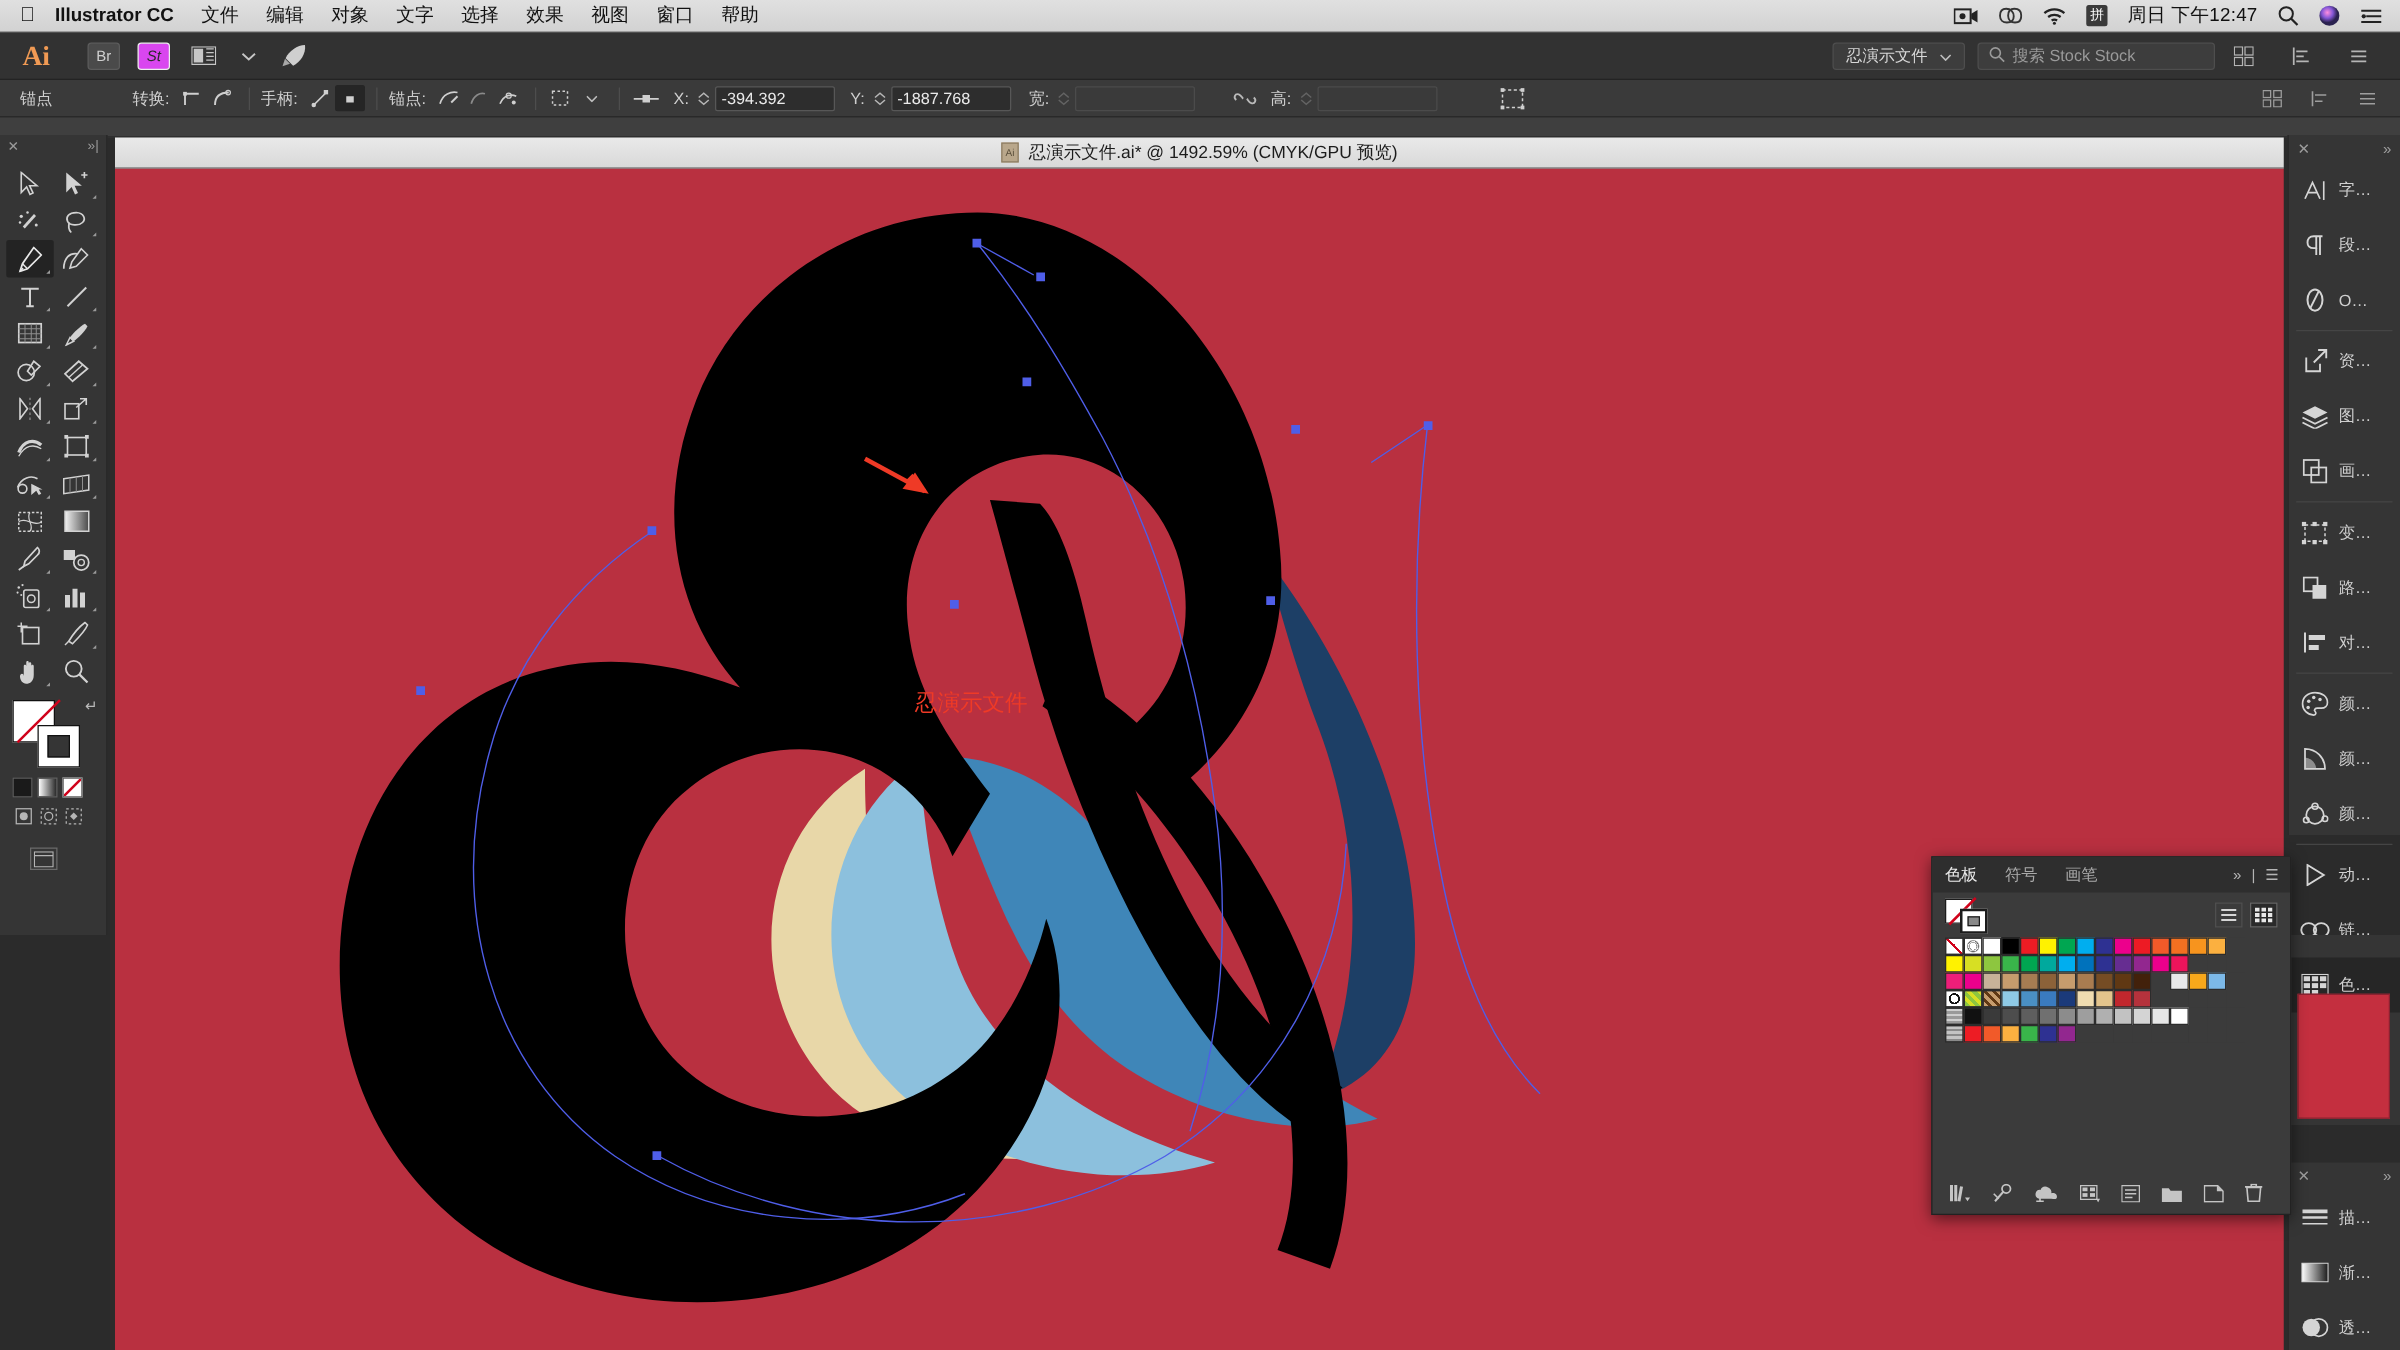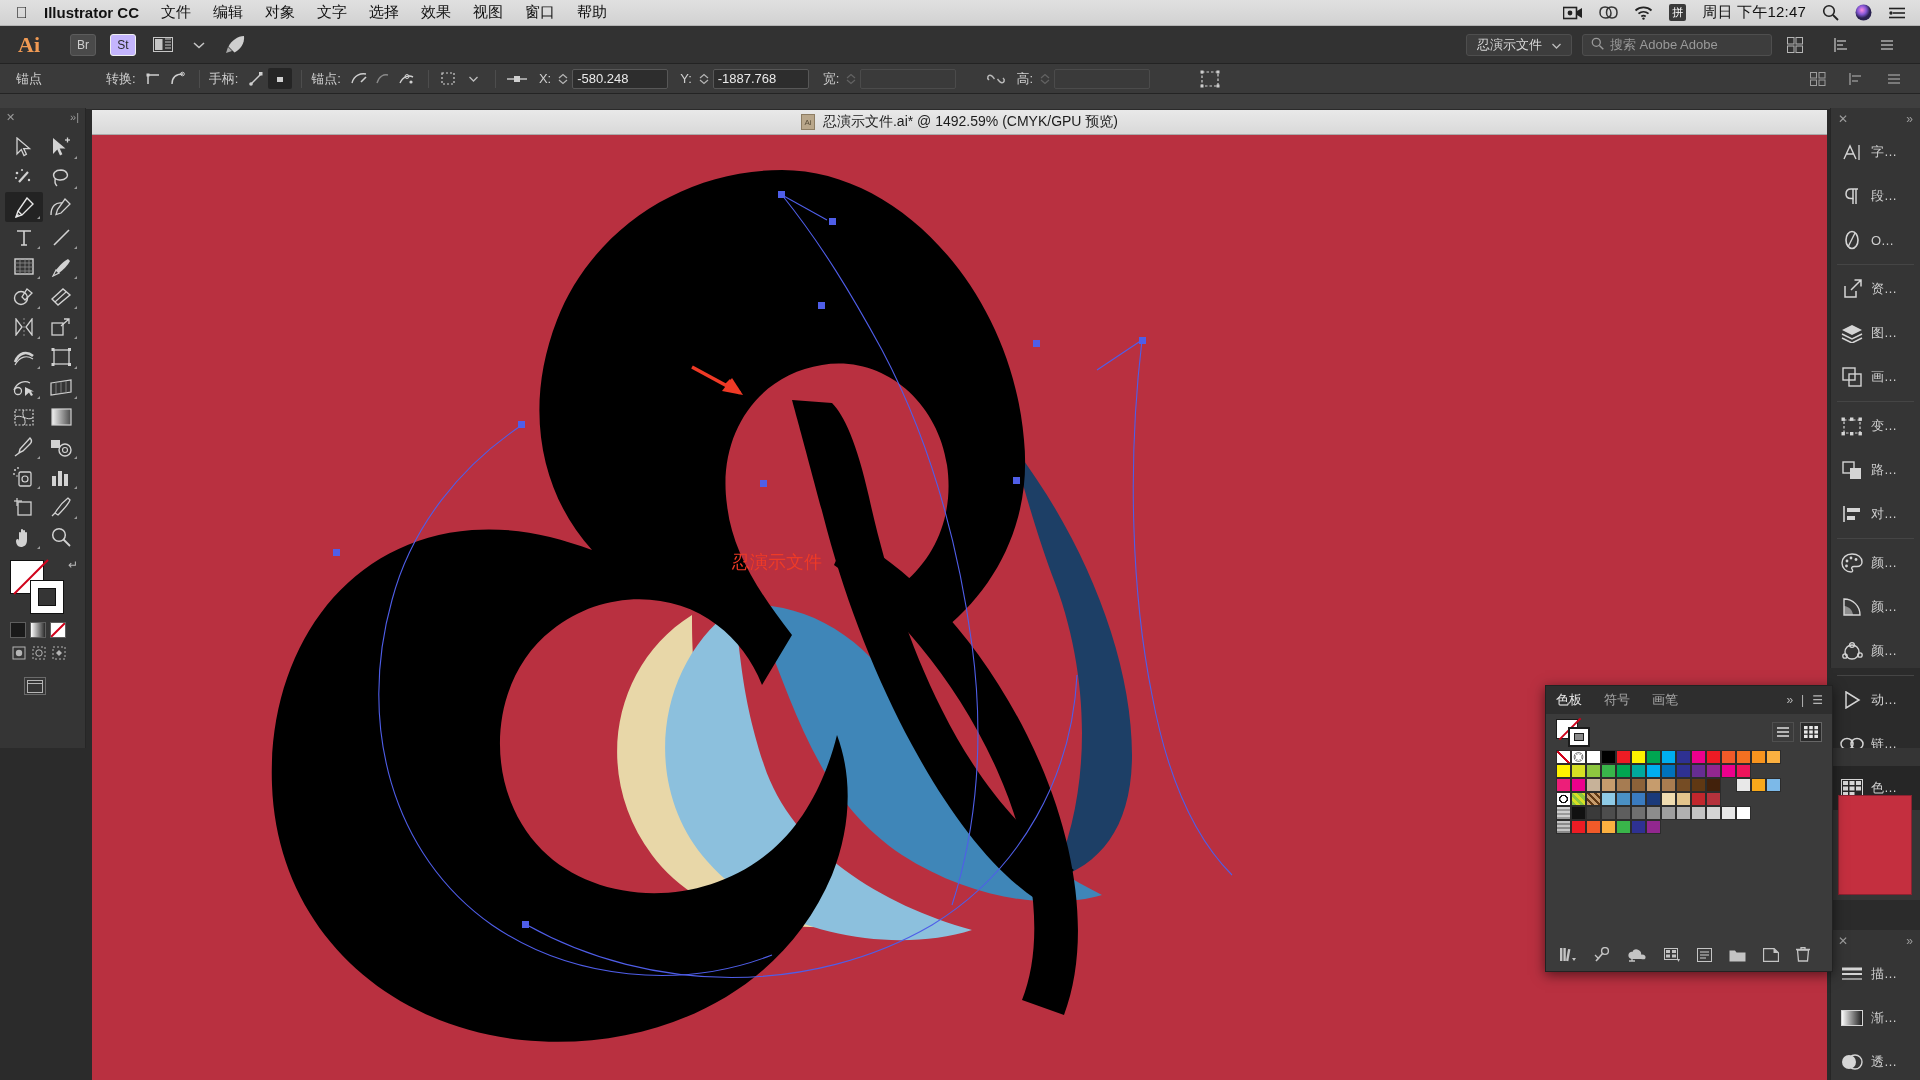--- a/index.html
+++ b/index.html
@@ -38,21 +38,21 @@
   .aiLogo{
     width:30px;height:26px;margin-left:18px;margin-right:22px;
     color:#f09a54;font-weight:bold;font-size:22px;line-height:26px;
     font-family:"Liberation Serif",serif;
   }
   .sqbtn{
     height:22px;min-width:26px;padding:0 5px;margin-right:14px;
     background:#4a4a4a;border:1px solid #5c5c5c;border-radius:3px;
     font-size:12px;color:#cfcfcf;display:flex;align-items:center;justify-content:center;
   }
-  .sqbtn.on{background:#c4b5fd;color:#2a2a2a;border-color:#efefef;}
+  .sqbtn.on{background:#d946ef;color:#2a2a2a;border-color:#efefef;font-style:italic;}
   .icbtn{width:26px;height:24px;margin-right:10px;display:flex;align-items:center;justify-content:center;color:#c2c2c2;}
   .appbar .right{margin-left:auto;display:flex;align-items:center;gap:10px;padding-right:10px;}
   .wsbtn{
     height:22px;padding:0 10px;background:#3d3d3d;border:1px solid #4e4e4e;border-radius:3px;
     font-size:13px;display:flex;align-items:center;gap:10px;color:#d8d8d8;
   }
   .searchbox{
     height:22px;width:190px;background:#3d3d3d;border:1px solid #4e4e4e;border-radius:3px;
     display:flex;align-items:center;gap:6px;padding:0 8px;font-size:13px;color:#9a9a9a;
   }
@@ -264,21 +264,21 @@
             </svg>
         </span>
       </div>
       <div class="searchbox">
         <span>
           <svg width="13" height="13" viewBox="0 0 13 13">
               <circle cx="5.3" cy="5.3" r="4" fill="none" stroke="#9a9a9a" stroke-width="1.3"></circle>
               <line x1="8.4" y1="8.4" x2="12.3" y2="12.3" stroke="#9a9a9a" stroke-width="1.4"></line>
             </svg>
         </span>
-        <span>搜索 Adobe Adobe</span>
+        <span>搜索 Stock Stock</span>
       </div>
       <div class="icbtn">
         <svg width="16" height="16" viewBox="0 0 16 16">
             <g fill="none" stroke="#b5b5b5">
               <rect x="0.5" y="0.5" width="6.5" height="6.5"></rect>
               <rect x="9" y="0.5" width="6.5" height="6.5"></rect>
               <rect x="0.5" y="9" width="6.5" height="6.5"></rect>
               <rect x="9" y="9" width="6.5" height="6.5"></rect>
             </g>
           </svg>
@@ -378,21 +378,21 @@
     </div>
     <div style="width:10px"></div>
     <div class="lbl">X:</div>
     <div class="stepper">
       <svg width="12" height="12" viewBox="0 0 12 12">
           <path d="M2 5 L6 1.5 L10 5" fill="none" stroke="#b6b6b6" stroke-width="1.2"></path>
           <path d="M2 7 L6 10.5 L10 7" fill="none" stroke="#b6b6b6" stroke-width="1.2"></path>
         </svg>
     </div>
     <div class="numf">
-        <span>-580.248</span>
+        <span>-394.392</span>
       </div>
     <div style="width:8px"></div>
     <div class="lbl">Y:</div>
     <div class="stepper">
       <svg width="12" height="12" viewBox="0 0 12 12">
           <path d="M2 5 L6 1.5 L10 5" fill="none" stroke="#b6b6b6" stroke-width="1.2"></path>
           <path d="M2 7 L6 10.5 L10 7" fill="none" stroke="#b6b6b6" stroke-width="1.2"></path>
         </svg>
     </div>
     <div class="numf">

